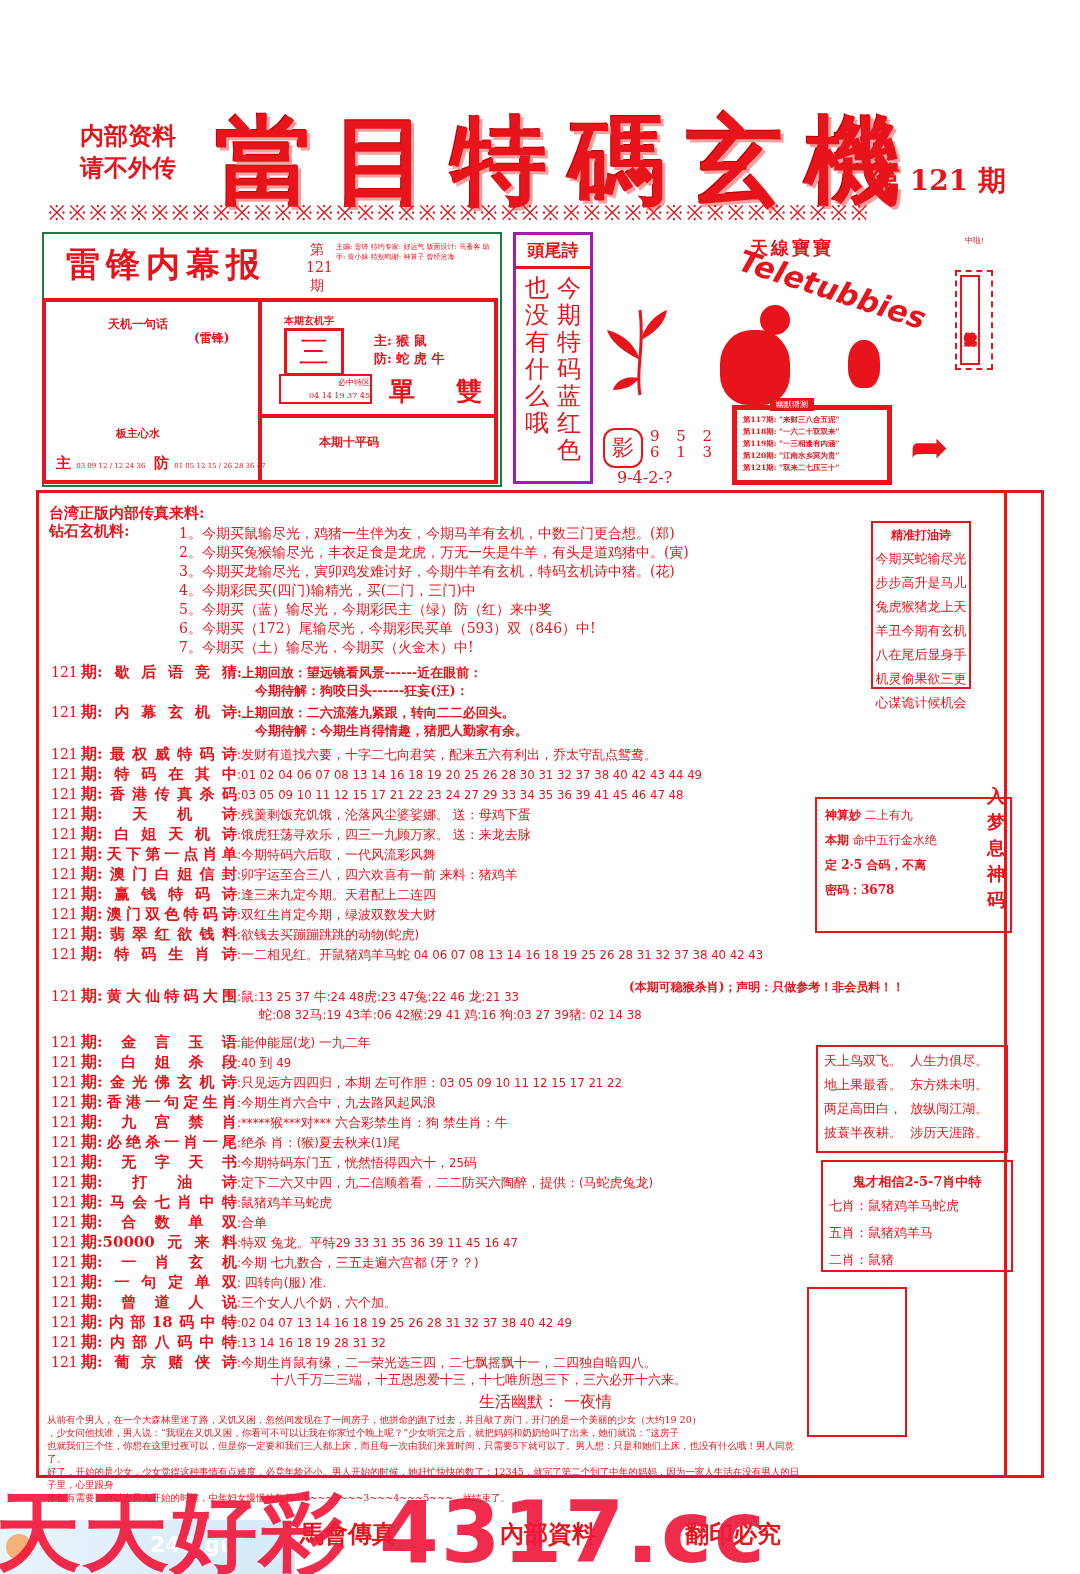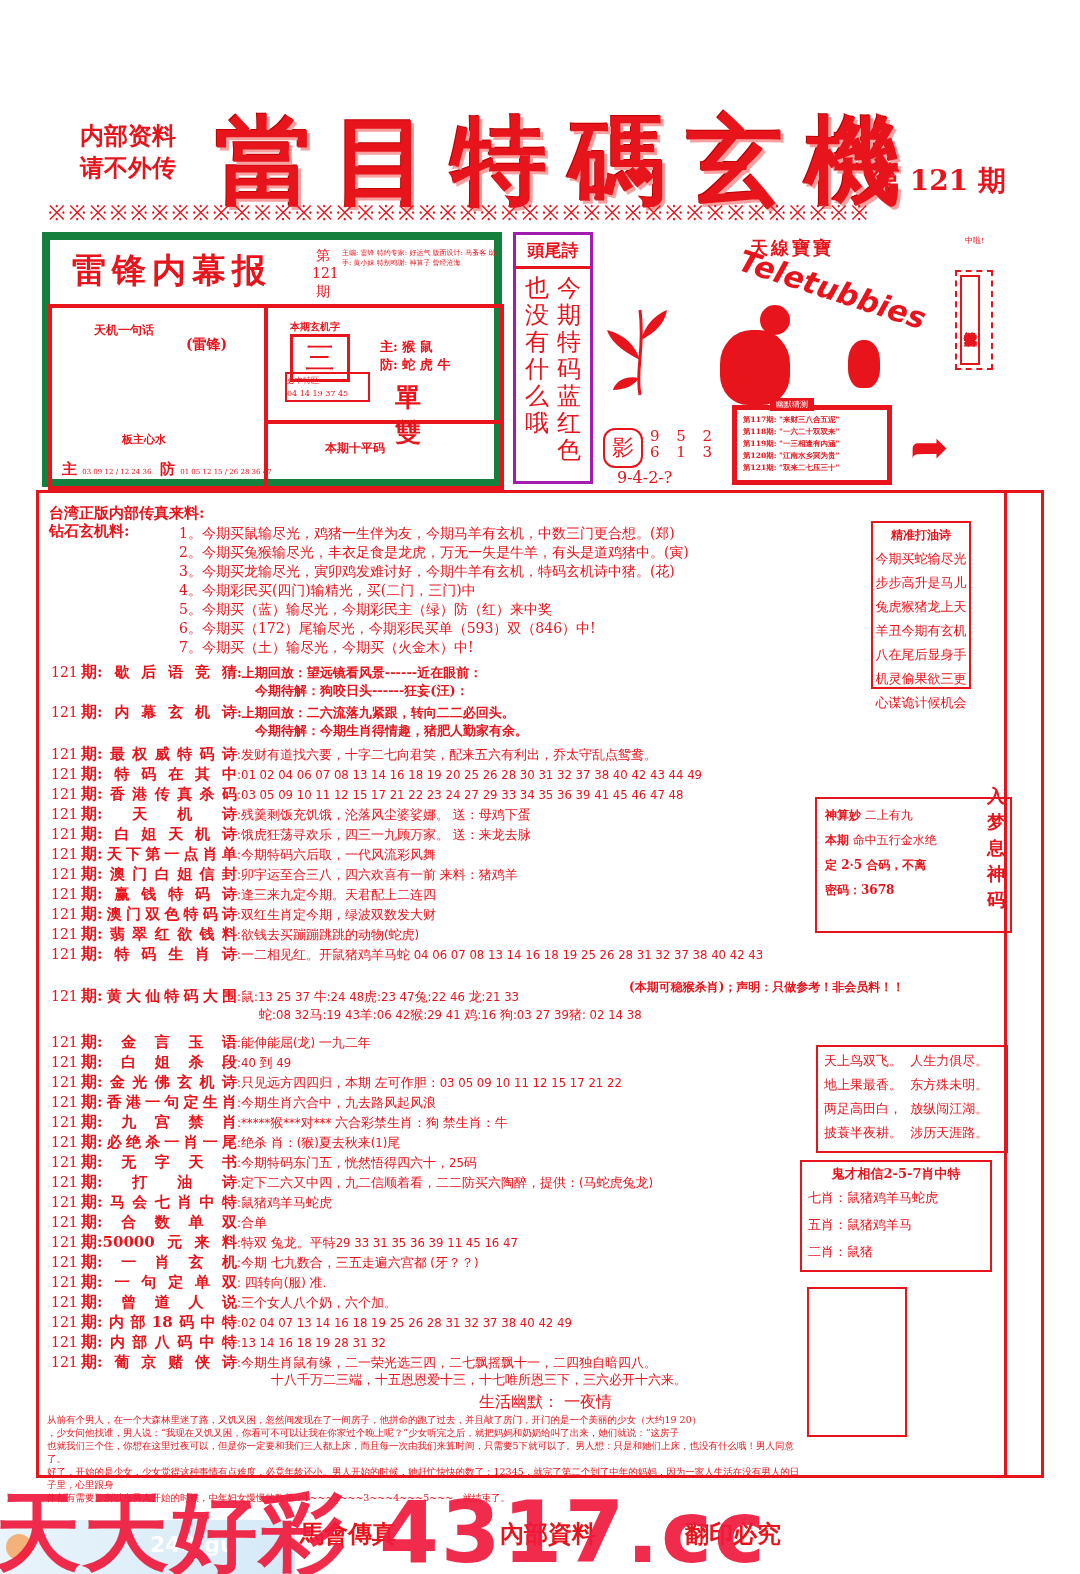--- a/index.html
+++ b/index.html
@@ -4,32 +4,32 @@
 <style>
 *{box-sizing:border-box;margin:0;padding:0;}
 body{width:1080px;height:1574px;background:#fff;position:relative;overflow:hidden;font-family:"DejaVu Serif",serif;color:#e8141c;}
 .abs{position:absolute;}
 
 .secret{left:80px;top:120px;font-size:24px;font-weight:bold;line-height:32px;font-family:"DejaVu Sans",sans-serif;}
 .title{left:215px;top:98px;font-size:96px;font-weight:bold;letter-spacing:22px;color:#e8141c;text-shadow:3px 3px 0 #f7a0a0,-1px -1px 0 #b00;font-family:"DejaVu Sans",sans-serif;}
 .issue{left:872px;top:162px;font-size:28px;font-weight:bold;}
 .stars{left:48px;top:198px;width:985px;font-size:21px;letter-spacing:3px;white-space:nowrap;overflow:hidden;color:#e8141c;}
 
-.lf{left:42px;top:232px;width:460px;height:255px;border:8px solid #15803d;}
+.lf{left:42px;top:232px;width:460px;height:255px;border:2px solid #15803d;}
 .lf .inner{position:absolute;border:4px solid #e8141c;}
 .lf-name{left:22px;top:8px;font-size:34px;font-weight:bold;letter-spacing:6px;font-family:"DejaVu Sans",sans-serif;}
 .lf-issue{left:262px;top:6px;font-size:14px;line-height:18px;text-align:center;width:22px;}
 .lf-info{left:292px;top:8px;font-size:7px;line-height:10px;width:160px;}
-.tj{left:44px;top:82px;font-size:12px;font-weight:bold;}
+.tj{left:64px;top:82px;font-size:12px;font-weight:bold;}
 .bzxs{left:72px;top:192px;font-size:11px;font-weight:bold;}
 .zhu{left:12px;top:220px;font-size:15px;font-weight:bold;}
 .fang{left:110px;top:220px;font-size:15px;font-weight:bold;}
 .bqxz{left:240px;top:80px;font-size:10px;font-weight:bold;}
 .san{left:240px;top:94px;width:60px;height:48px;border:3px solid #e8141c;font-size:30px;text-align:center;line-height:42px;}
-.bjsz{left:235px;top:132px;width:85px;height:30px;border:2px solid #e8141c;font-size:8px;text-align:left;line-height:13px;}
+.bjsz{left:235px;top:140px;width:93px;height:30px;border:2px solid #e8141c;font-size:8px;text-align:right;line-height:13px;}
 .zhufang{left:330px;top:98px;font-size:13px;font-weight:bold;line-height:18px;}
 .dshuang{left:345px;top:140px;font-size:26px;font-weight:bold;letter-spacing:16px;}
 .sp{left:275px;top:200px;font-size:12px;font-weight:bold;}
 
 .poem{left:513px;top:232px;width:80px;height:252px;border:3px solid #a21caf;}
 .poem .hd{height:34px;border-bottom:3px solid #e8141c;text-align:center;font-size:17px;font-weight:bold;line-height:30px;font-family:"DejaVu Sans",sans-serif;}
 .poem .col{position:absolute;top:40px;width:30px;font-size:24px;line-height:27px;text-align:center;font-family:"DejaVu Sans",sans-serif;}
 
 .tb-title{left:750px;top:236px;font-size:18px;font-weight:bold;letter-spacing:3px;}
 .tb-logo{left:735px;top:272px;font-size:30px;font-weight:bold;font-style:italic;transform:rotate(18deg);font-family:"DejaVu Sans",sans-serif;}
@@ -73,21 +73,21 @@
   <div class="abs lf-issue">
     <div>第</div>
     <div>121</div>
     <div>期</div>
   </div>
   <div class="abs lf-info">主编: 雷锋 特约专家: 好运气 版面设计: 马蚤客 助手: 黄小妹 特别鸣谢: 神算子 曾经沧海</div>
   <div class="inner" style="left:-2px;top:64px;width:220px;height:186px;"></div>
   <div class="inner" style="left:214px;top:64px;width:240px;height:120px;"></div>
   <div class="inner" style="left:214px;top:180px;width:240px;height:70px;"></div>
   <div class="abs tj">天机一句话</div>
-  <div class="abs" style="left:136px;top:96px;font-size:14px;font-weight:bold;">(雷锋)</div>
+  <div class="abs" style="left:150px;top:96px;font-size:12px;font-weight:bold;">(雷锋)</div>
   <div class="abs bzxs">板主心水</div>
   <div class="abs zhu"><span>主</span> <span style="font-size:7px;font-weight:normal">03 09 12 / 12 24 36</span></div>
   <div class="abs fang"><span>防</span> <span style="font-size:7px;font-weight:normal">01 05 12 15 / 26 28 36 47</span></div>
   <div class="abs bqxz">本期玄机字</div>
   <div class="abs san">三</div>
   <div class="abs bjsz">
     <div>必中特区</div>
     <div>04 14 19 37 45</div>
   </div>
   <div class="abs zhufang">
@@ -210,21 +210,21 @@
     <div style="font-weight:bold">定 2·5 合码，不离</div>
     <div style="font-weight:bold">密码：3678</div>
   </div>
   <div class="ml" style="left:948px;top:290px;width:30px;font-size:18px;line-height:26px;white-space:normal;font-weight:bold;">入梦息神码</div>
   <div class="sidebox" style="left:777px;top:552px;width:192px;height:108px;text-align:left;padding:2px 6px;">
     <div><span>天上鸟双飞。</span>&nbsp;&nbsp;<span>人生力俱尽。</span></div>
     <div><span>地上果最香。</span>&nbsp;&nbsp;<span>东方殊未明。</span></div>
     <div><span>两足高田白，</span>&nbsp;&nbsp;<span>放纵闯江湖。</span></div>
     <div><span>披蓑半夜耕。</span>&nbsp;&nbsp;<span>涉历天涯路。</span></div>
   </div>
-  <div class="sidebox" style="left:761px;top:667px;width:192px;height:112px;text-align:left;padding:2px 6px;line-height:27px;">
+  <div class="sidebox" style="left:782px;top:667px;width:192px;height:112px;text-align:left;padding:10px 6px;line-height:27px;">
     <div style="font-weight:bold;text-align:center;line-height:20px;">鬼才相信2-5-7肖中特</div>
     <div><span>七肖：</span><span>鼠猪鸡羊马蛇虎</span></div>
     <div><span>五肖：</span><span>鼠猪鸡羊马</span></div>
     <div><span>二肖：</span><span>鼠猪</span></div>
   </div>
   <div class="sidebox" style="left:768px;top:794px;width:100px;height:150px;"></div>
   <div class="abs" style="left:965px;top:0;width:3px;height:985px;background:#e8141c;"></div>
 </div>
 
 <div class="abs logoblue">

